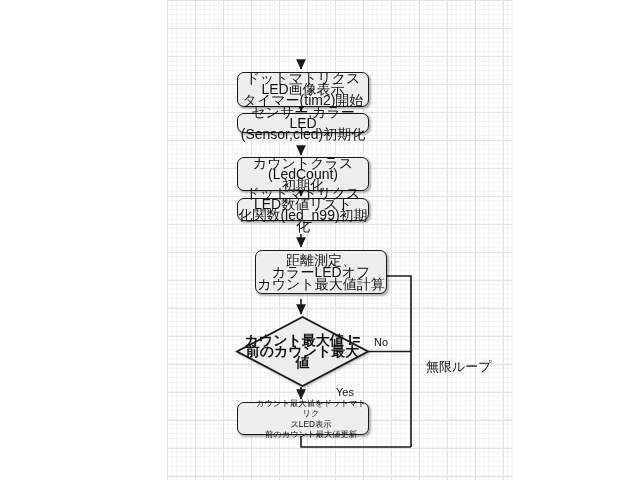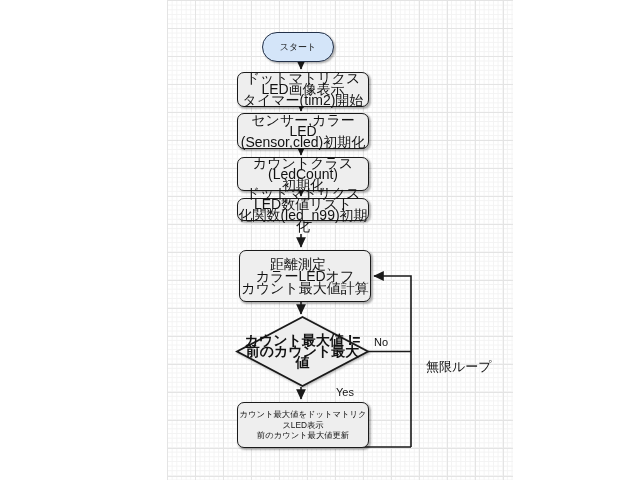--- a/index.html
+++ b/index.html
@@ -34,26 +34,26 @@
   }
   .terminator{
     background:var(--startFill,#d4e5f9);
     border:1.8px solid var(--startStroke,#24324a);
     border-radius:16px;
     box-shadow:1.5px 1.5px 2px rgba(0,0,0,0.3);
     font-size:9px;
   }
   .n-start{left:262px;top:32px;width:72px;height:30px;}
   .n-step1{left:237px;top:72px;width:132px;height:35px;}
-  .n-step2{left:237px;top:113px;width:132px;height:36px;}
+  .n-step2{left:237px;top:113px;width:132px;height:20px;}
   .n-step3{left:237px;top:157px;width:132px;height:34px;}
   .n-step4{left:237px;top:198px;width:132px;height:23px;}
-  .n-step5{left:239px;top:250px;width:132px;height:52px;line-height:12px;}
+  .n-step5{left:255px;top:250px;width:132px;height:44px;line-height:12px;}
   .n-decision{left:242px;top:338px;width:121px;height:26px;background:transparent;border:none;font-weight:bold;}
-  .n-step6{left:237px;top:402px;width:132px;height:46px;font-size:8.3px;line-height:10.5px;}
+  .n-step6{left:237px;top:402px;width:132px;height:33px;font-size:8.3px;line-height:10.5px;padding-left:16px;}
   svg.connectors{position:absolute;left:0;top:0;width:640px;height:480px;pointer-events:none;}
   svg.connectors path.edge{
     fill:none;stroke:var(--lineColor,#1a1a1a);stroke-width:1.6;stroke-linejoin:miter;
   }
   svg.connectors .arrowhead-shape{fill:var(--lineColor,#1a1a1a);}
   .diamond-shape{
     fill:var(--nodeFill,#eeeeee);stroke:var(--nodeStroke,#1a1a1a);stroke-width:1.8;
     filter:drop-shadow(1.5px 1.5px 1px rgba(0,0,0,0.3));
   }
   .edge-label{
@@ -81,21 +81,20 @@
     <path class="edge" d="M301,192 V196" marker-end="url(#ah)"></path>
     <path class="edge" d="M301,234 V247" marker-end="url(#ah)"></path>
     <path class="edge" d="M301,299 V314" marker-end="url(#ah)"></path>
     <path class="edge" d="M301,387 V399" marker-end="url(#ah)"></path>
     <path class="edge" d="M368,351.5 H411"></path>
     <path class="edge" d="M301,436 V447 H411"></path>
     <path class="edge" d="M411,447 V276 H374" marker-end="url(#ah)"></path>
     <polygon class="diamond-shape" points="302.5,317 368,351.5 302.5,386 237,351.5"></polygon>
   </svg>
 
-  <div class="node terminator n-start">スタート</div>
 
   <div class="node process n-step1">ドットマトリクスLED画像表示
 タイマー(tim2)開始</div>
 
   <div class="node process n-step2">センサー,カラーLED
 (Sensor,cled)初期化</div>
 
   <div class="node process n-step3">カウントクラス(LedCount)
 初期化</div>
 

